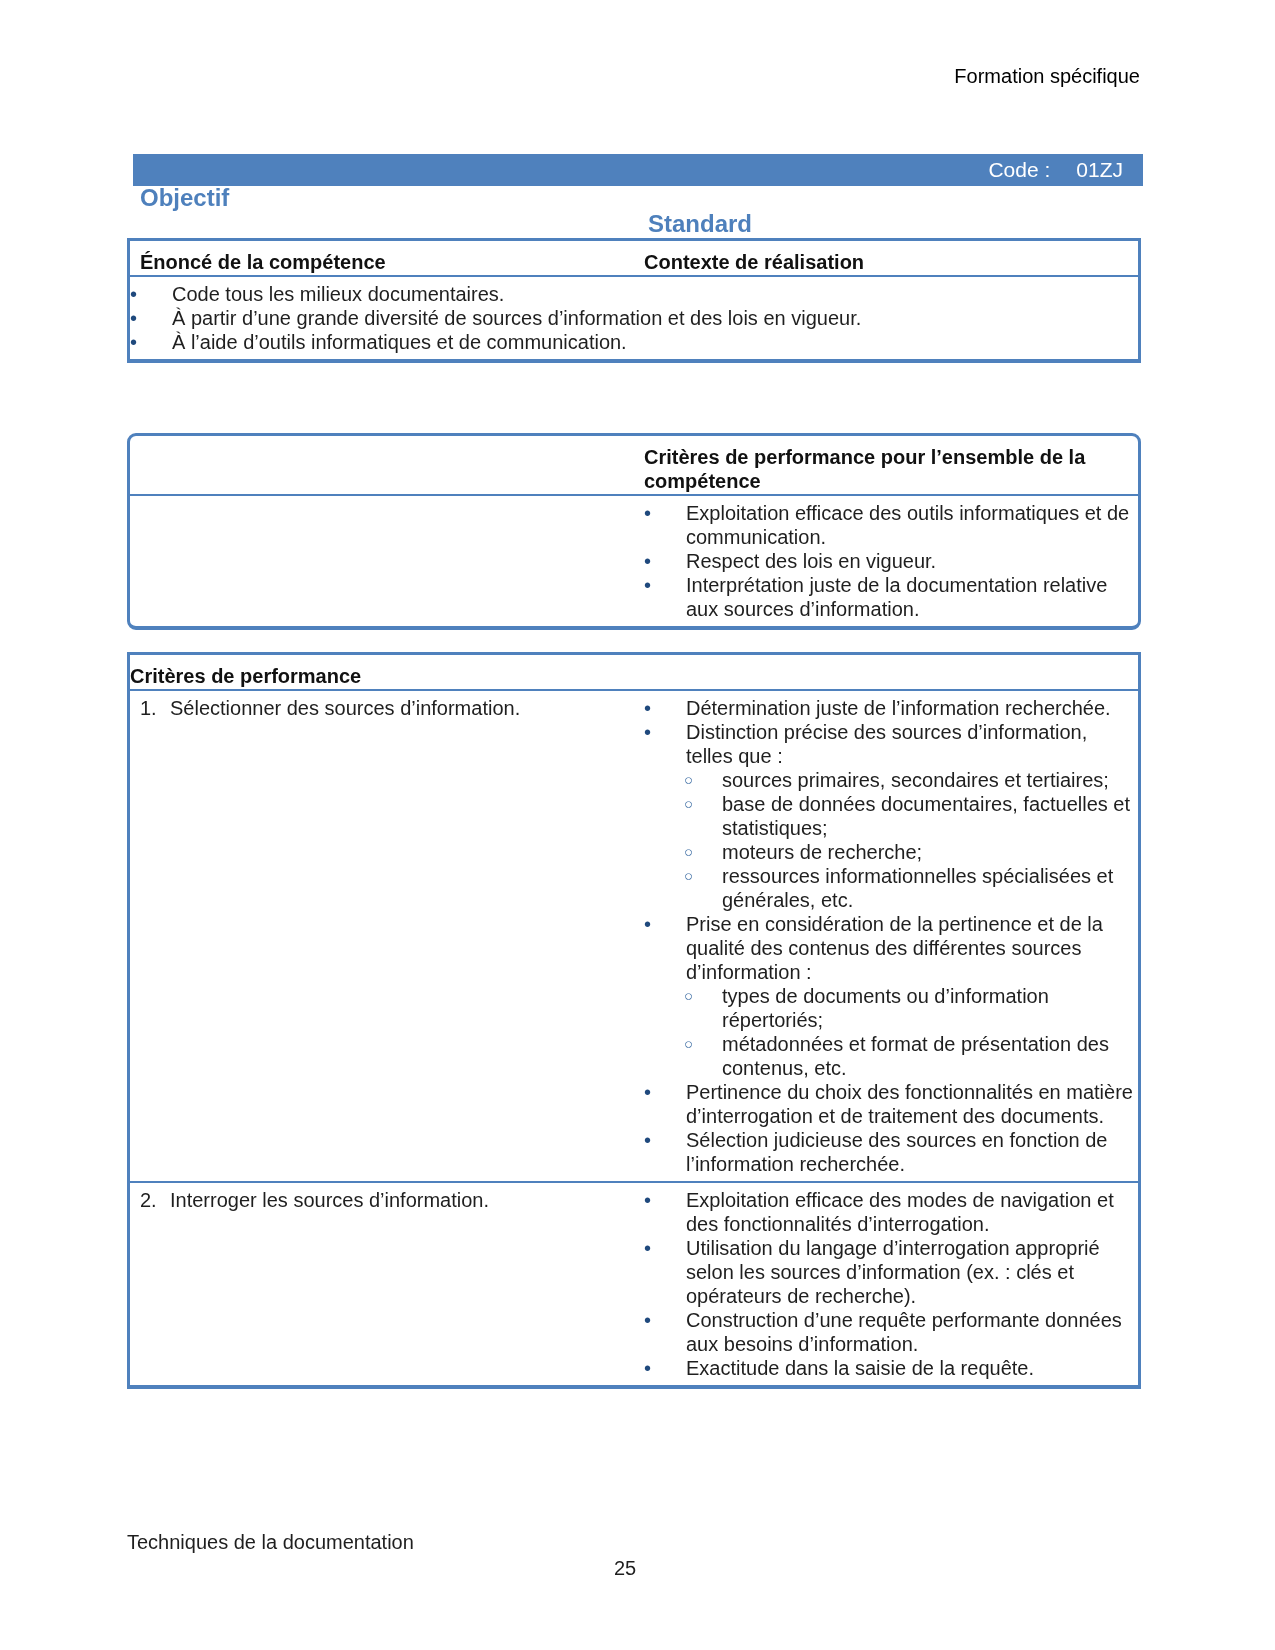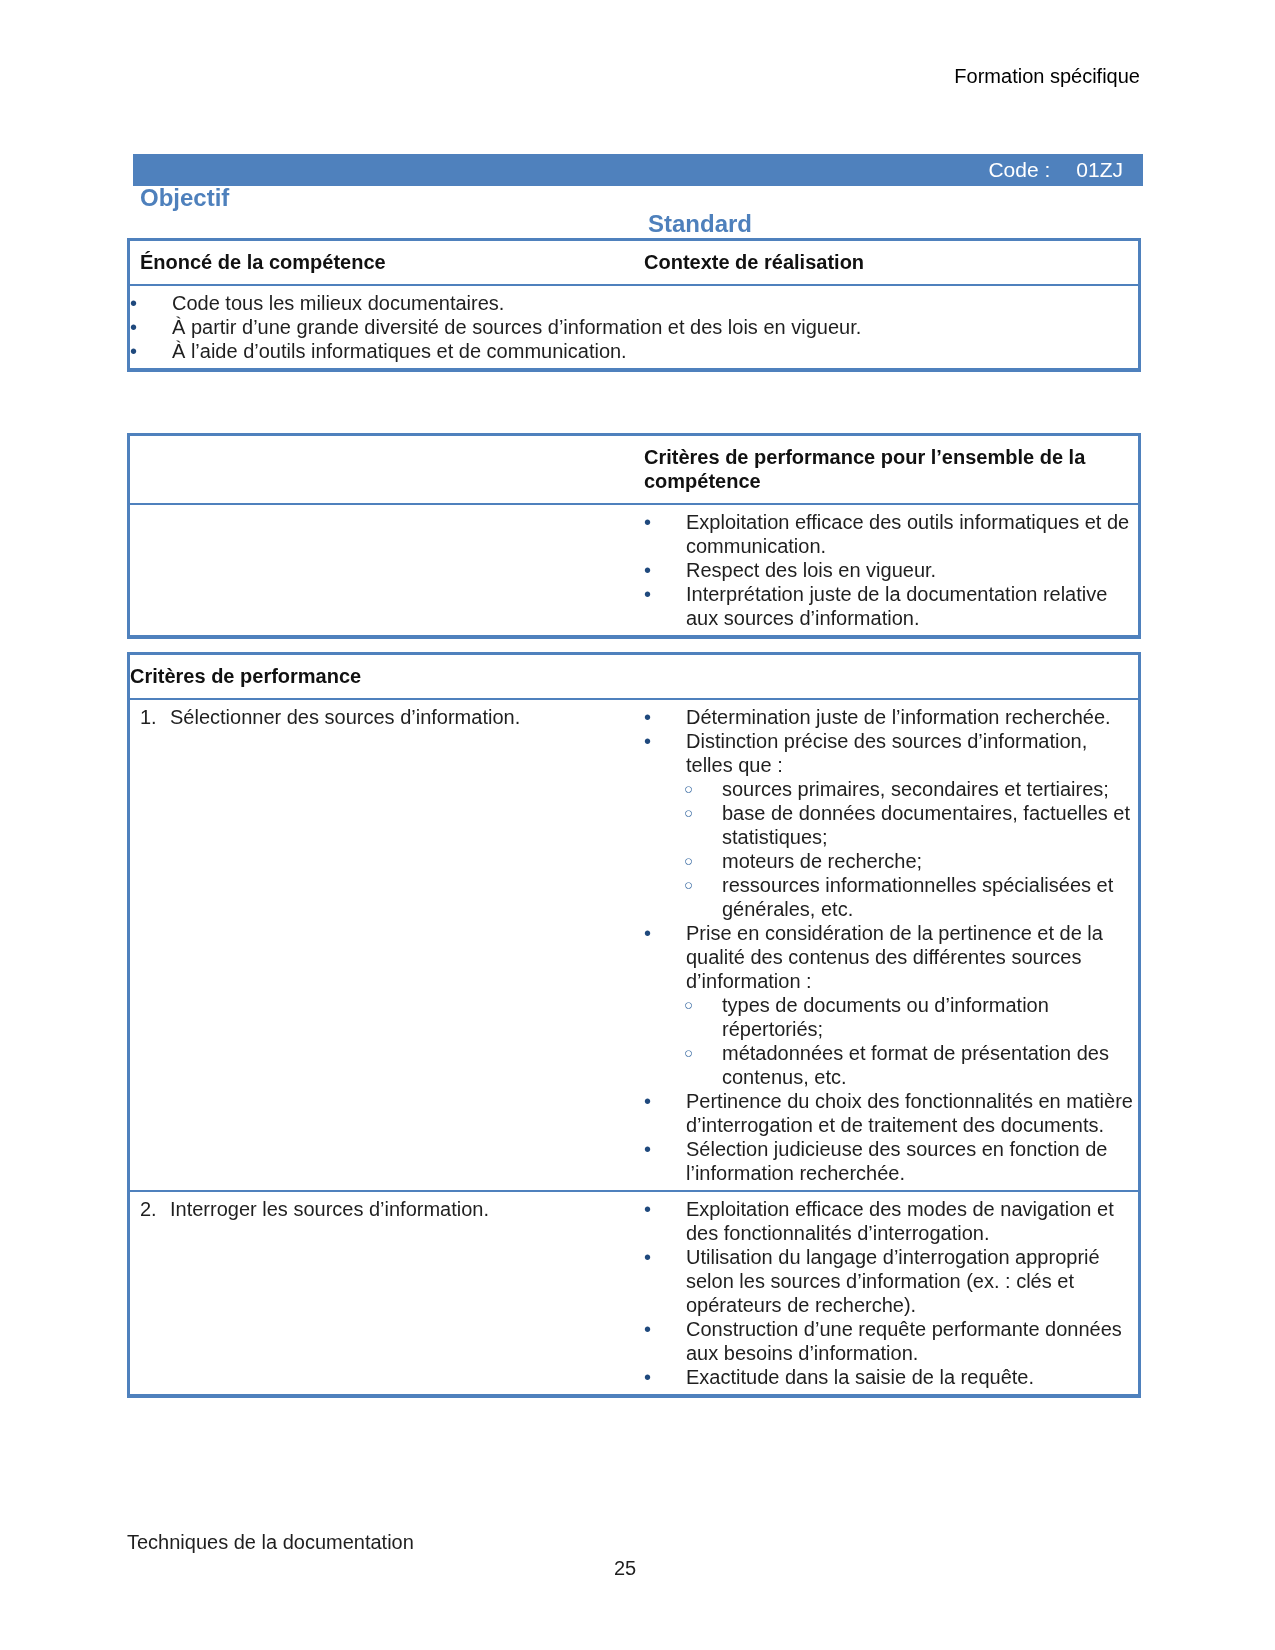--- a/index.html
+++ b/index.html
@@ -24,33 +24,33 @@
   }
   .h-objectif { left:140px; }
   .h-standard { left:648px;margin-top:26px; }
 
   .dtable {
     position:absolute; left:127px; width:1014px; box-sizing:border-box;
     border:3px solid #4F81BD; border-bottom-width:4px; background:#fff;
     font-size:20px; line-height:24px;
   }
   .t1 { top:238px; }
-  .t2 { top:433px; }
+  .t2 { top:433px;border-radius:9px; }
   .t3 { top:652px; }
   .trow { display:flex; }
   .thead { border-bottom:2px solid #4F81BD; font-weight:bold; color:#111; }
   .rowsep { border-bottom:2px solid #4F81BD; }
   .cell-l {
     width:514px; flex:none; box-sizing:border-box;
     padding:5px 8px 5px 10px;
   }
   .cell-r {
     flex:1; box-sizing:border-box; padding:5px 2px 5px 0;
   }
-  .thead .cell-l, .thead .cell-r { padding-top:9px; padding-bottom:10px; }
+  .thead .cell-l, .thead .cell-r { padding-top:9px; padding-bottom:1px; }
 
   .li { display:flex; }
   .marker {
     flex:none; width:42px; color:#1F497D; line-height:24px;
   }
   .li-sub { padding-left:40px; }
   .li-sub .marker { width:38px; color:#3F6FA5; font-size:15px; }
   .li-text { flex:1; }
 
   .elem { display:flex; }

